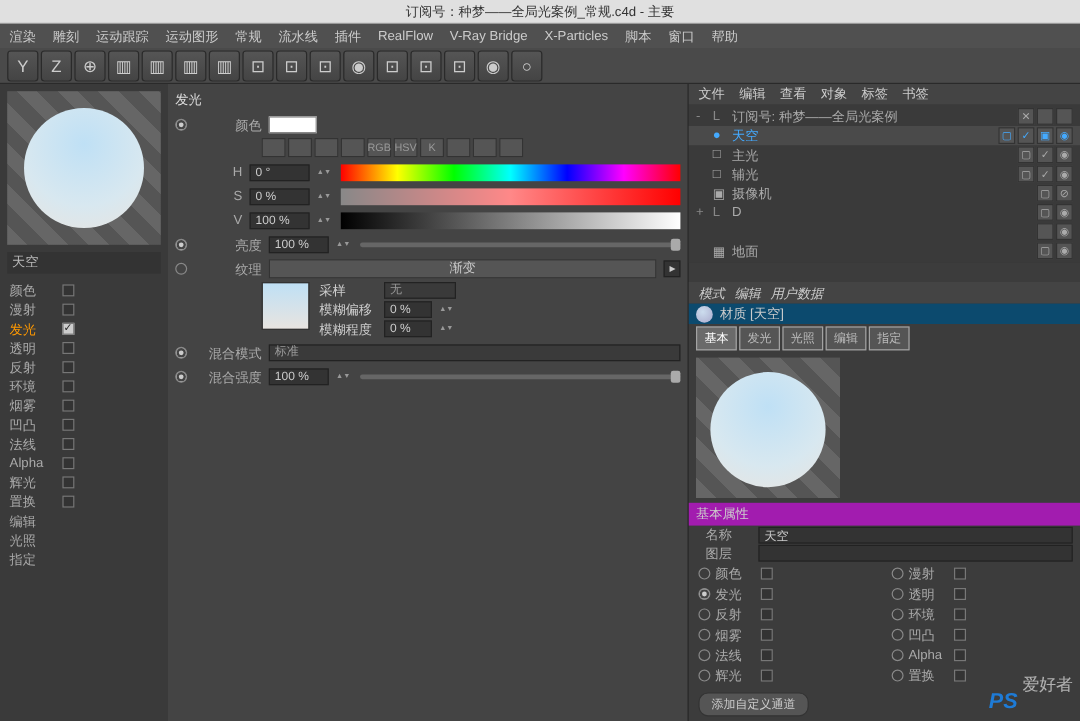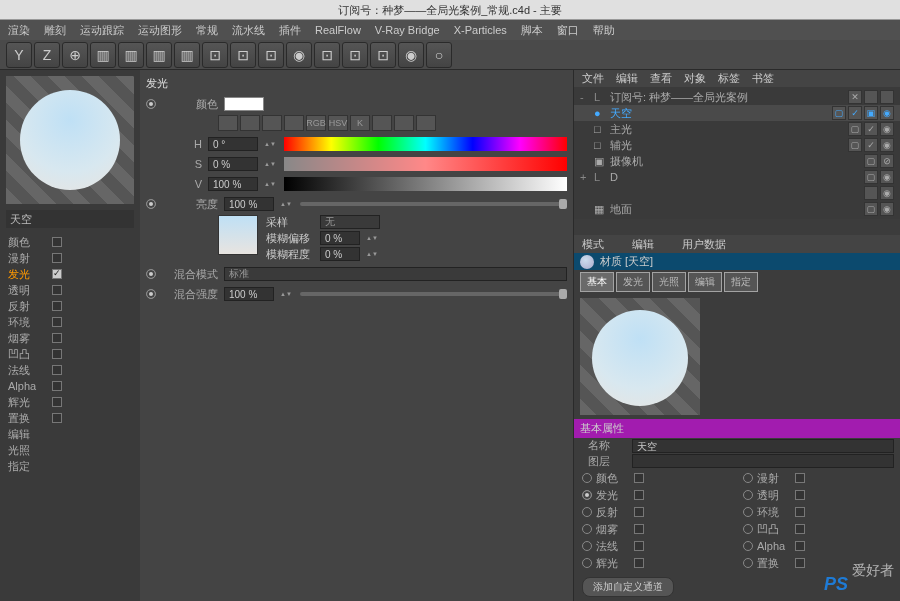--- a/index.html
+++ b/index.html
@@ -45,21 +45,21 @@
 .select { background: #3a3a3a; border: 1px solid #222; height: 14px; flex: 1; color: #999; padding-left: 4px; font-size: 10px; line-height: 12px; }
 .right-wrap { flex: 1; background: #3c3c3c; border-left: 1px solid #2a2a2a; display: flex; flex-direction: column; }
 .om-menu { height: 18px; background: #444; display: flex; gap: 12px; align-items: center; padding: 0 8px; }
 .om-list { background: #3a3a3a; padding: 2px 0; }
 .om-row { display: flex; align-items: center; height: 16px; padding-left: 6px; gap: 4px; color: #aaa; }
 .om-row.active { background: #4a4a4a; color: #4af; }
 .om-row .exp { width: 10px; color: #888; }
 .om-row .oi { width: 12px; height: 12px; display: inline-block; }
 .om-tags { margin-left: auto; display: flex; gap: 2px; padding-right: 6px; }
 .tag { width: 14px; height: 14px; background: #555; border: 1px solid #333; display: inline-flex; align-items: center; justify-content: center; font-size: 9px; }
-.attr-menu { height: 18px; background: #444; display: flex; gap: 28px; align-items: center; padding: 0 8px; margin-top: 16px; }
+.attr-menu { height: 18px; background: #444; display: flex; gap: 8px; align-items: center; padding: 0 8px; margin-top: 16px; font-style: italic; }
 .attr-title { height: 18px; background: #0c4a6e; display: flex; align-items: center; padding: 0 6px; gap: 6px; }
 .attr-title .si { width: 14px; height: 14px; background: radial-gradient(circle at 40% 35%, #cde, #aac); border-radius: 50%; }
 .tabs { display: flex; gap: 2px; margin: 2px 6px; }
 .tabs .tab { background: #555; padding: 2px 6px; font-size: 10px; border: 1px solid #a3a3a3; color: #bbb; font-family: Liberation Mono, monospace; }
 .tabs .tab.active { background: #6a6a6a; color: #fff; }
 .attr-preview { width: 120px; height: 120px; margin: 4px 6px; background: repeating-linear-gradient(45deg,#666 0 12px,#555 12px 24px); position: relative; }
 .attr-preview::after { content: ""; position: absolute; left: 12px; top: 12px; width: 96px; height: 96px; border-radius: 50%; background: radial-gradient(circle at 50% 30%, #bfe0f5 0%, #d8e8f0 60%, #e8e4e0 100%); }
 .attr-sec { color: #ccc; padding: 2px 6px; background: #a21caf; }
 .attr-field { display: flex; align-items: center; height: 16px; padding: 0 6px; gap: 22px; }
 .attr-field .fl { width: 30px; text-align: right; color: #aaa; }
@@ -217,20 +217,26 @@
           </div>
 
         <div class="prow">
             <span class="radio on"></span>
             <span class="plabel">亮度</span>
             <span class="inbox" style="width:50px">100 %</span>
             <span class="arrows">▲▼</span>
             <div class="slider-track"></div>
           </div>
 
+        <div class="prow">
+            <span class="radio"></span>
+            <span class="plabel">纹理</span>
+            <div class="texbar">渐变</div>
+            <span class="inbox" style="width:14px">▸</span>
+          </div>
 
         <div style="display:flex;gap:8px;margin:2px 0 2px 72px;">
           <div class="grad-preview"></div>
           <div>
             <div class="prow" style="height:14px">
                 <span style="width:48px">采样</span>
                 <div class="select" style="width:60px">无</div>
               </div>
             <div class="prow" style="height:14px">
                 <span style="width:48px">模糊偏移</span>

